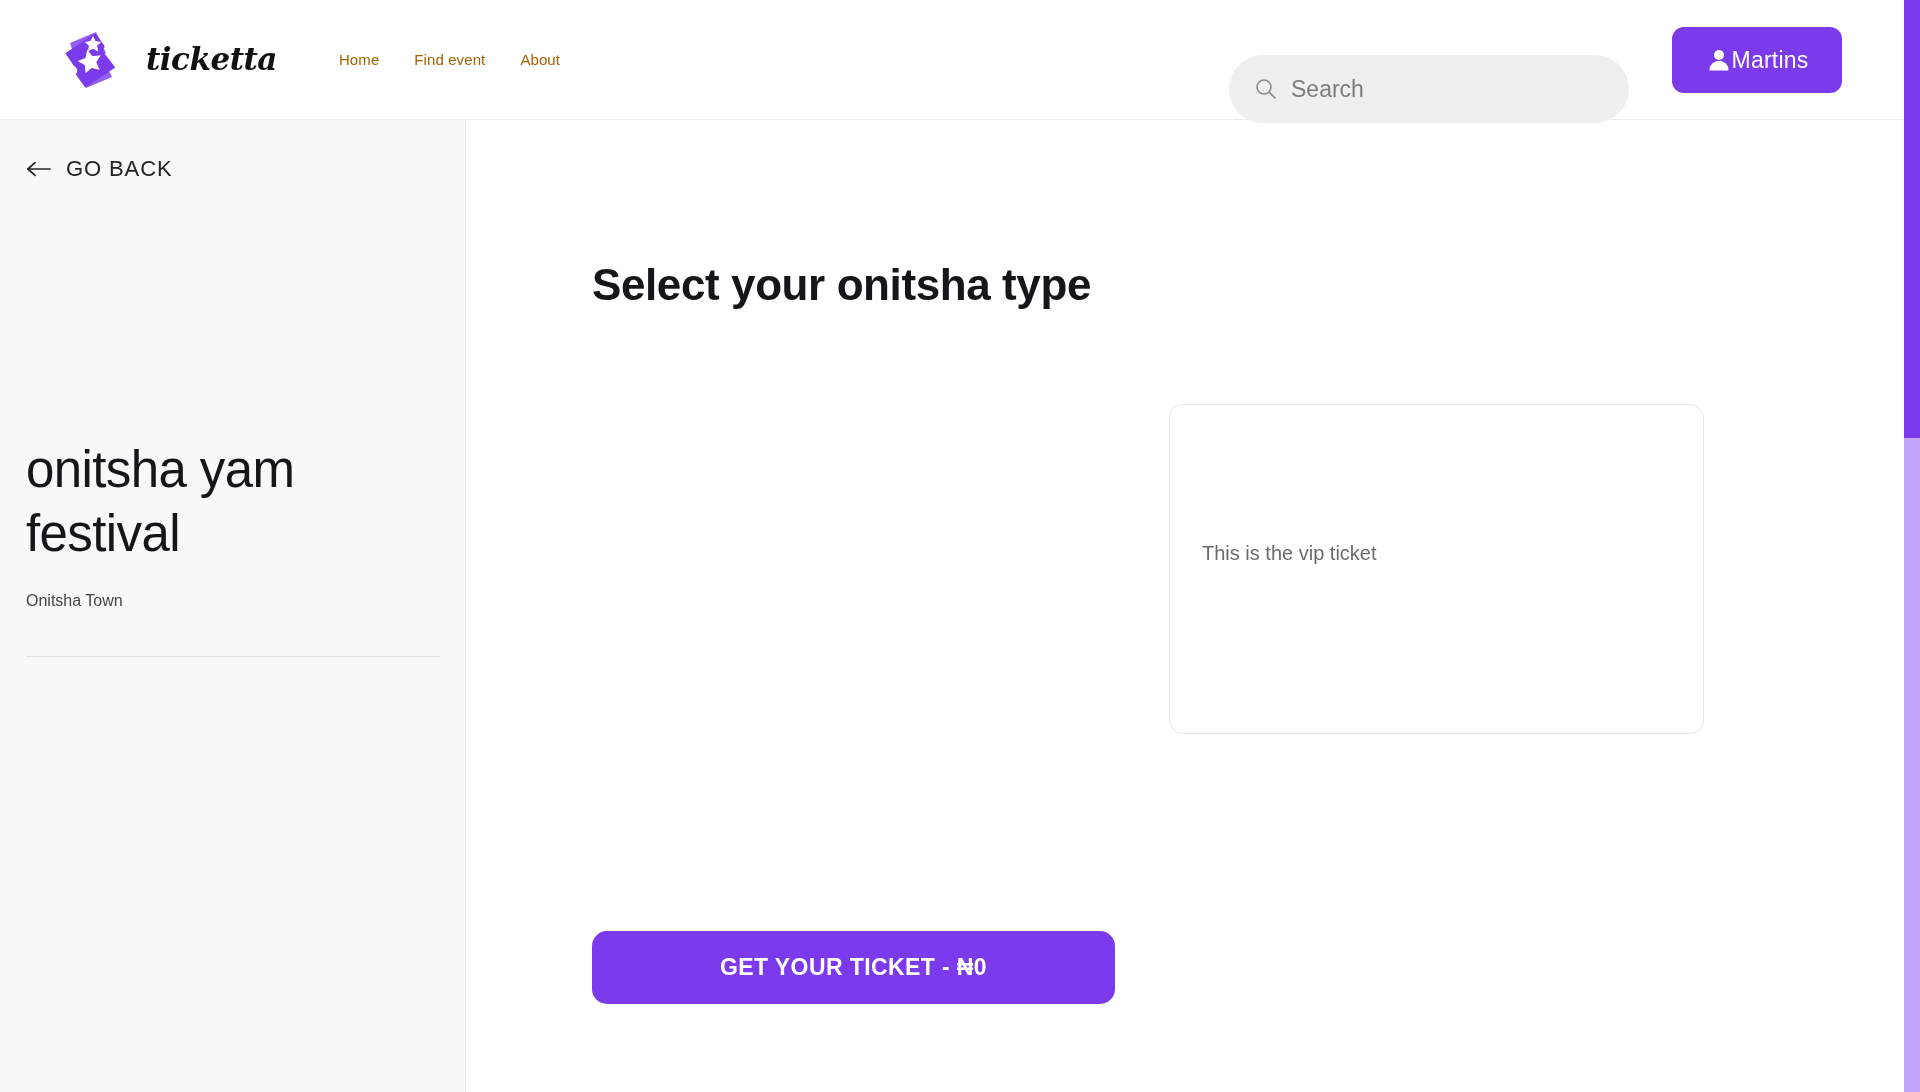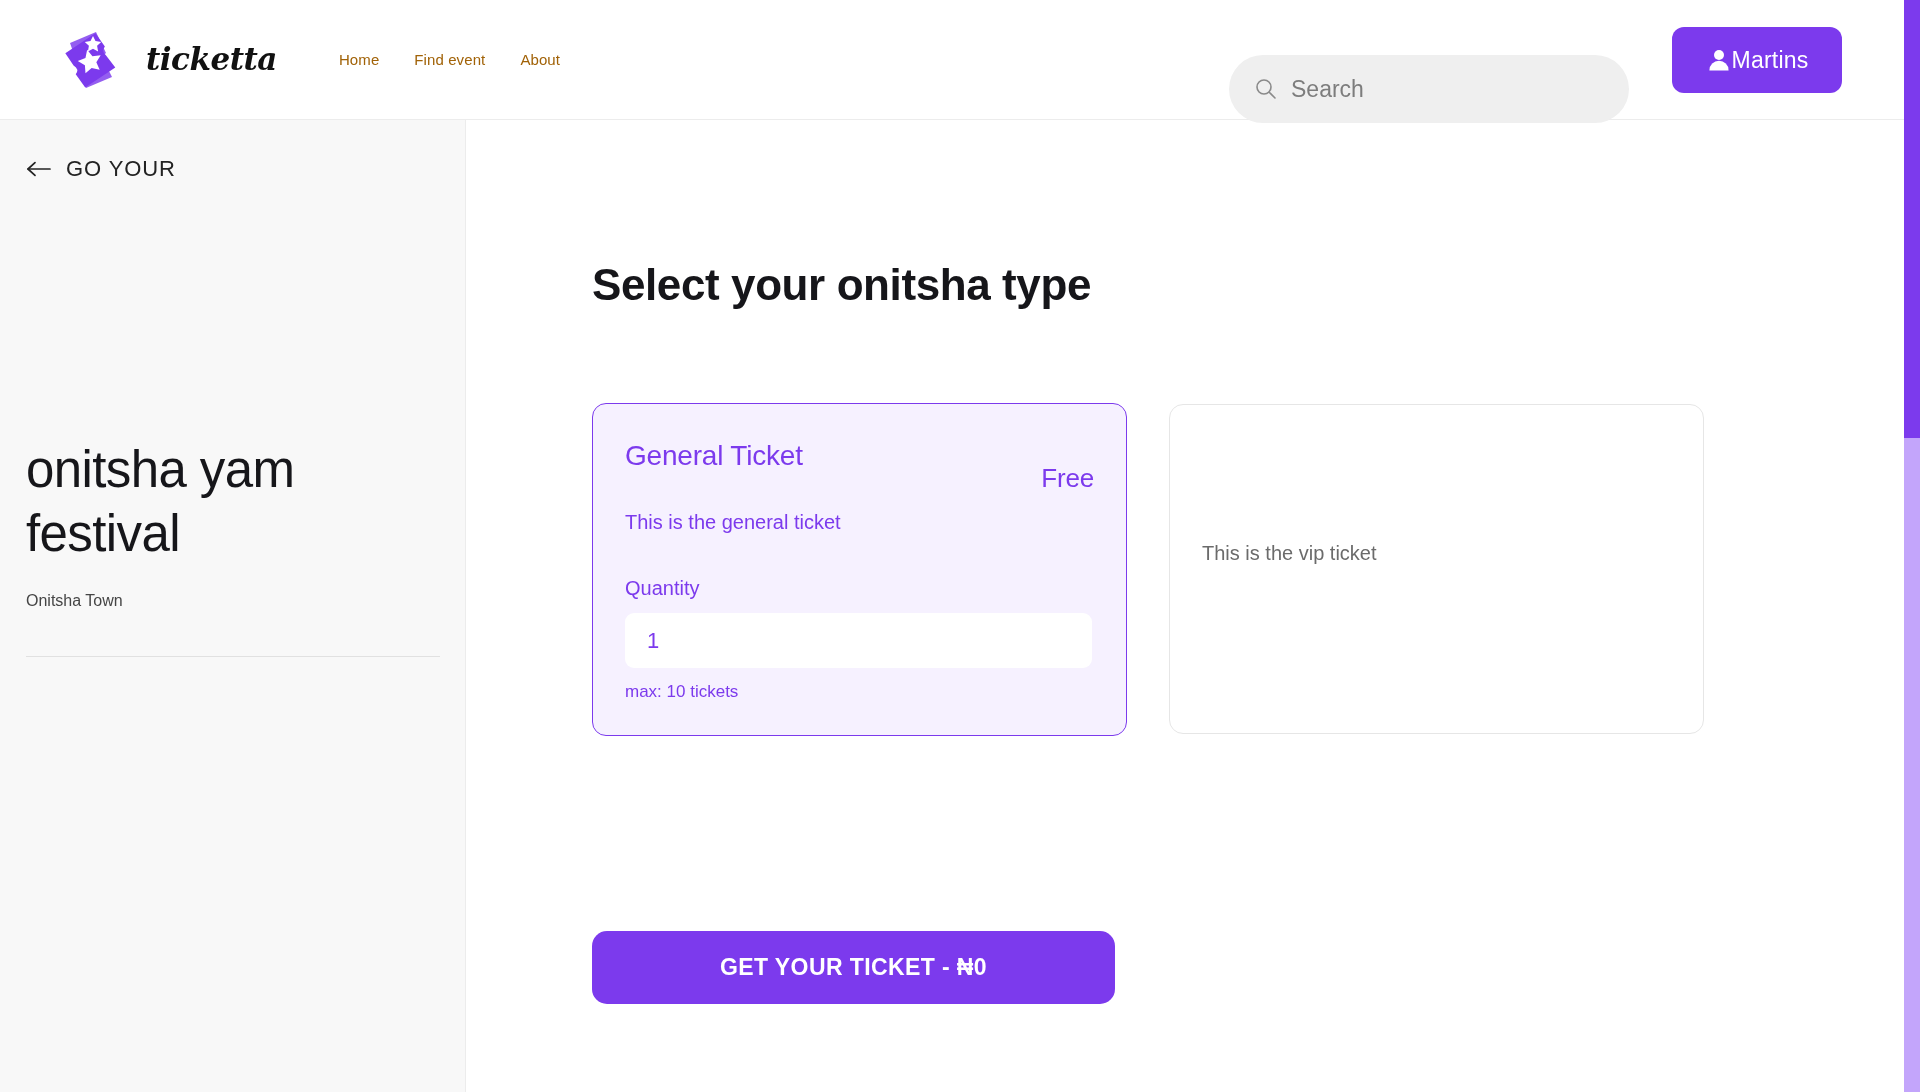--- a/index.html
+++ b/index.html
@@ -345,43 +345,32 @@
       <span class="account-label">Martins</span>
     </button>
   </div>
 
   <aside class="sidebar">
     <button class="go-back">
       <svg class="back-arrow" viewBox="0 0 26 20">
         <line x1="2" y1="10" x2="24" y2="10" stroke="#232323" stroke-width="1.7" stroke-linecap="round"></line>
         <polyline points="9,3.6 2,10 9,16.4" fill="none" stroke="#232323" stroke-width="1.7" stroke-linecap="round" stroke-linejoin="round"></polyline>
       </svg>
-      <span class="go-back-label">GO YOUR</span>
+      <span class="go-back-label">GO BACK</span>
     </button>
 
     <h1 class="event-title">onitsha yam festival</h1>
     <div class="event-location">Onitsha Town</div>
     <div class="sidebar-divider"></div>
   </aside>
 
   <main class="main">
 
     <h2 class="page-title">Select your onitsha type</h2>
 
-    <div class="card card-general">
-      <div class="card-head">
-        <span class="ticket-name g-purple">General Ticket</span>
-        <span class="ticket-price g-purple">Free</span>
-      </div>
-      <div class="ticket-desc g-purple">This is the general ticket</div>
-
-      <div class="qty-label">Quantity</div>
-      <input class="qty-input" type="text" value="1" style="">
-      <div class="qty-hint">max: 10 tickets</div>
-    </div>
 
     <div class="card card-vip">
       <div class="vip-inner">
         <div class="ticket-desc v-gray">This is the vip ticket</div>
       </div>
     </div>
 
     <button class="cta-button">GET YOUR TICKET - ₦0</button>
 
   </main>

